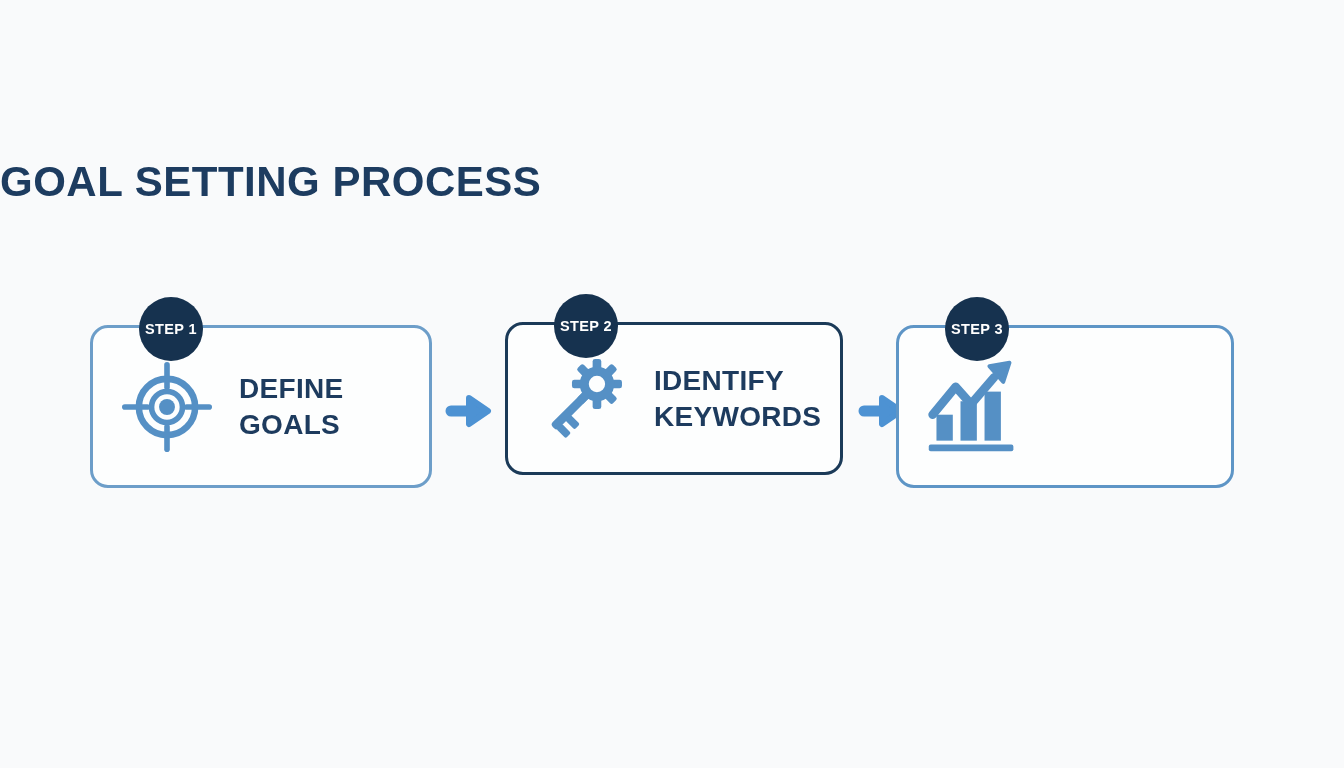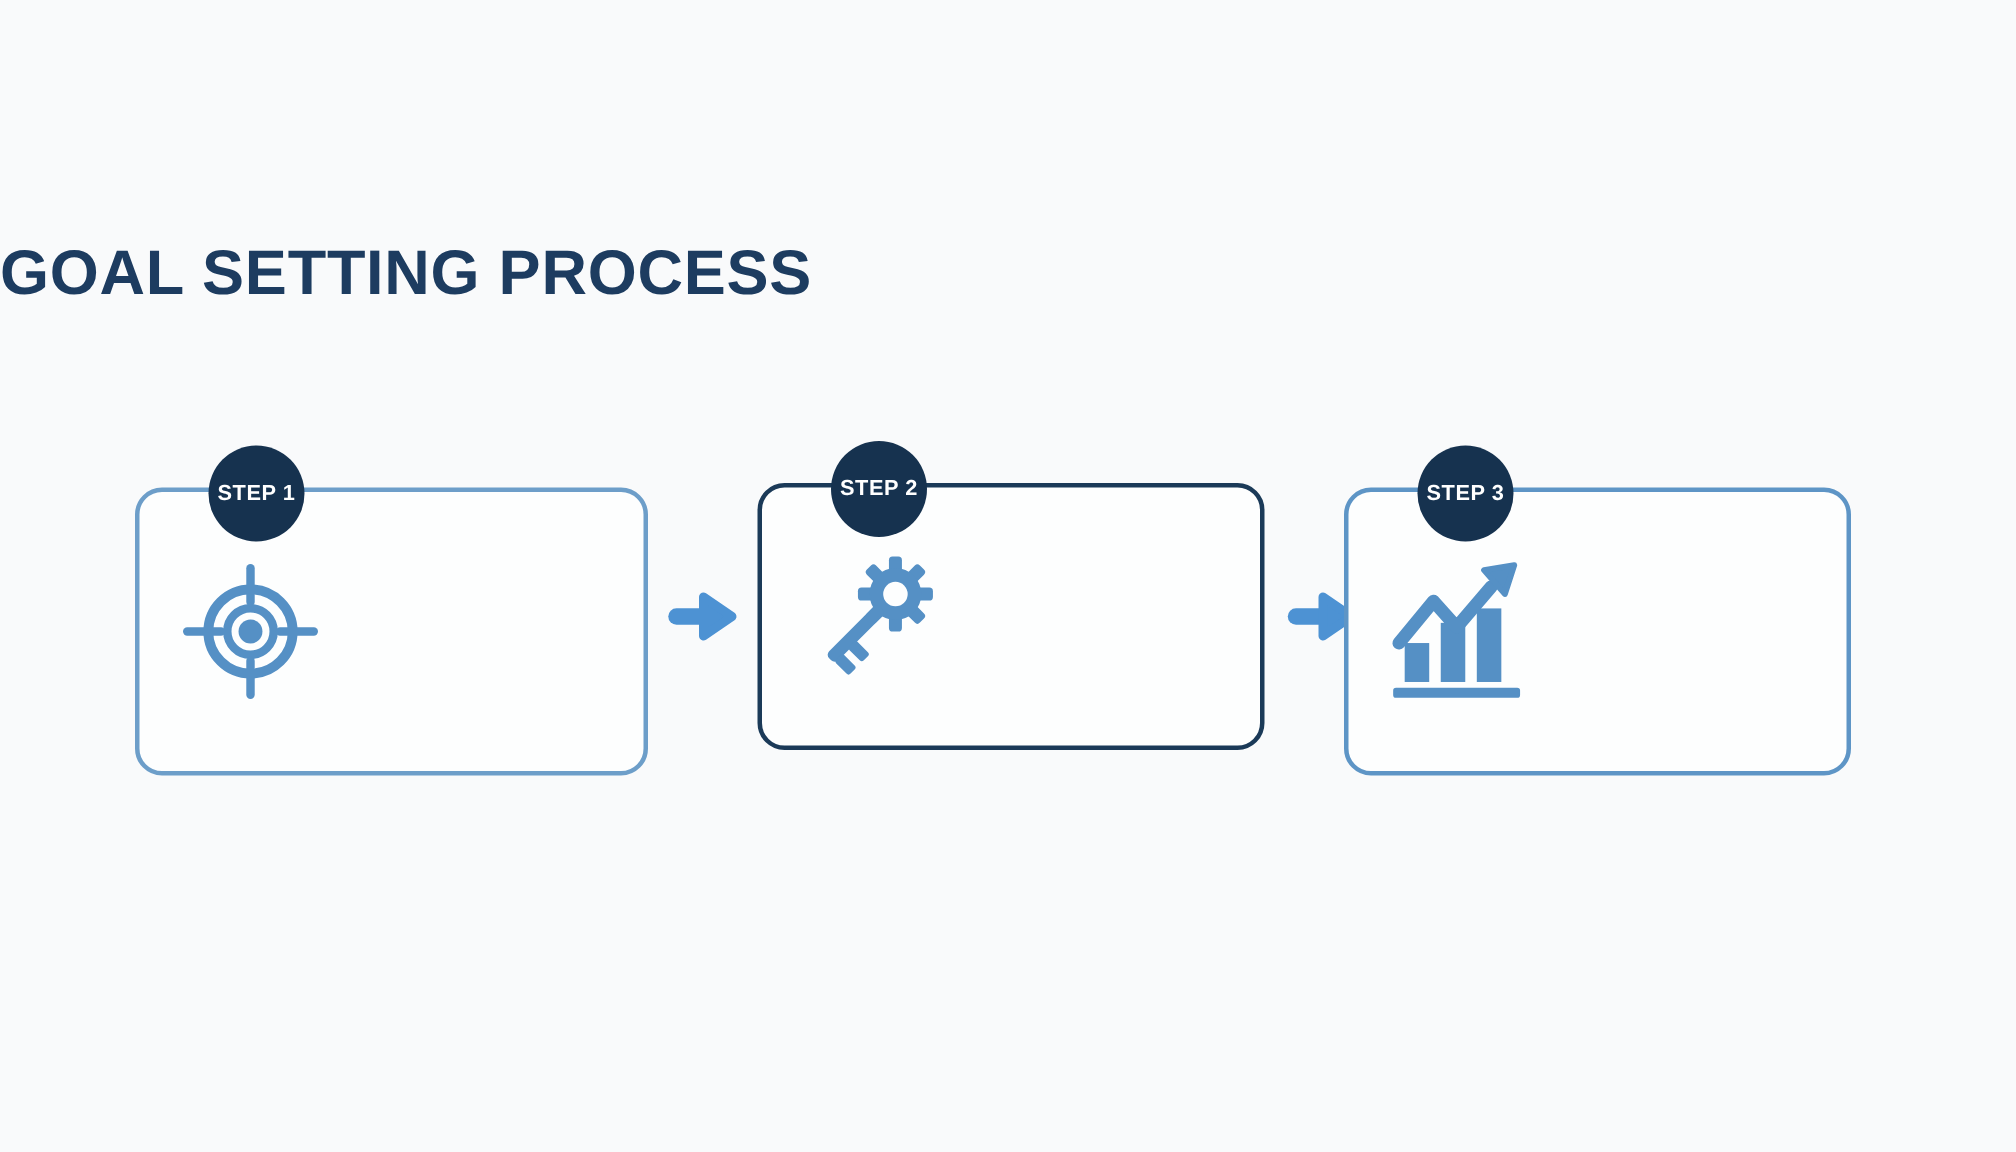--- a/index.html
+++ b/index.html
@@ -27,30 +27,30 @@
     position:absolute;
     top:158px;left:0;right:0;
     text-align:left;
     font-size:42px;
     font-weight:700;
     letter-spacing:0.5px;
     color:var(--title_text);
   }
   .step-box{
     position:absolute;
-    width:342px;height:192px;
+    width:342px;height:163px;
     background:var(--box_fill);
     border:3px solid var(--box_border_light);
     border-radius:18px;
     display:flex;
     align-items:center;
     padding-left:24px;
   }
   .step-box.pos-1{left:90px;top:325px;}
-  .step-box.pos-2{left:505px;top:322px;width:338px;height:178px;border-color:var(--box_border_dark);border-width:3.5px;}
+  .step-box.pos-2{left:505px;top:322px;width:338px;height:153px;border-color:var(--box_border_dark);border-width:3.5px;}
   .step-box.pos-3{left:896px;top:325px;width:338px;border-color:var(--box_border_light2);}
   .badge{
     position:absolute;
     top:-31px;left:46px;
     width:64px;height:64px;
     border-radius:50%;
     background:var(--badge_fill);
     color:var(--badge_text);
     display:flex;align-items:center;justify-content:center;
     font-size:14.5px;font-weight:700;letter-spacing:0.4px;
@@ -92,20 +92,24 @@
       <svg width="90" height="90" viewBox="0 0 96 96" fill="none">
         <circle cx="48" cy="48" r="30" stroke="currentColor" stroke-width="7"></circle>
         <circle cx="48" cy="48" r="16.5" stroke="currentColor" stroke-width="6"></circle>
         <circle cx="48" cy="48" r="8.5" fill="currentColor"></circle>
         <line x1="48" y1="3" x2="48" y2="27" stroke="currentColor" stroke-width="6" stroke-linecap="round"></line>
         <line x1="48" y1="69" x2="48" y2="93" stroke="currentColor" stroke-width="6" stroke-linecap="round"></line>
         <line x1="3" y1="48" x2="27" y2="48" stroke="currentColor" stroke-width="6" stroke-linecap="round"></line>
         <line x1="69" y1="48" x2="93" y2="48" stroke="currentColor" stroke-width="6" stroke-linecap="round"></line>
       </svg>
     </div>
+    <div class="step-label">
+      <div>DEFINE</div>
+      <div>GOALS</div>
+    </div>
   </div>
 
   <div class="flow-arrow pos-1">
     <svg width="48" height="36" viewBox="0 0 48 36">
       <line x1="6" y1="18" x2="25" y2="18" stroke="currentColor" stroke-width="11" stroke-linecap="round"></line>
       <path d="M24 5 L43 18 L24 31 Z" fill="currentColor" stroke="currentColor" stroke-width="6" stroke-linejoin="round"></path>
     </svg>
   </div>
 
   <div class="step-box pos-2">
@@ -128,20 +132,24 @@
           <circle cx="52" cy="30" r="18"></circle>
           <circle cx="52" cy="30" r="8.5" fill="var(--box_fill)"></circle>
 
           <rect x="47.5" y="44" width="9" height="50" rx="3.5"></rect>
 
           <rect x="55" y="72" width="14" height="8" rx="2"></rect>
           <rect x="55" y="85" width="14" height="8" rx="2"></rect>
         </g>
       </svg>
     </div>
+    <div class="step-label">
+      <div>IDENTIFY</div>
+      <div>KEYWORDS</div>
+    </div>
   </div>
 
   <div class="flow-arrow pos-2">
     <svg width="48" height="36" viewBox="0 0 48 36">
       <line x1="6" y1="18" x2="25" y2="18" stroke="currentColor" stroke-width="11" stroke-linecap="round"></line>
       <path d="M24 5 L43 18 L24 31 Z" fill="currentColor" stroke="currentColor" stroke-width="6" stroke-linejoin="round"></path>
     </svg>
   </div>
 
   <div class="step-box pos-3">

